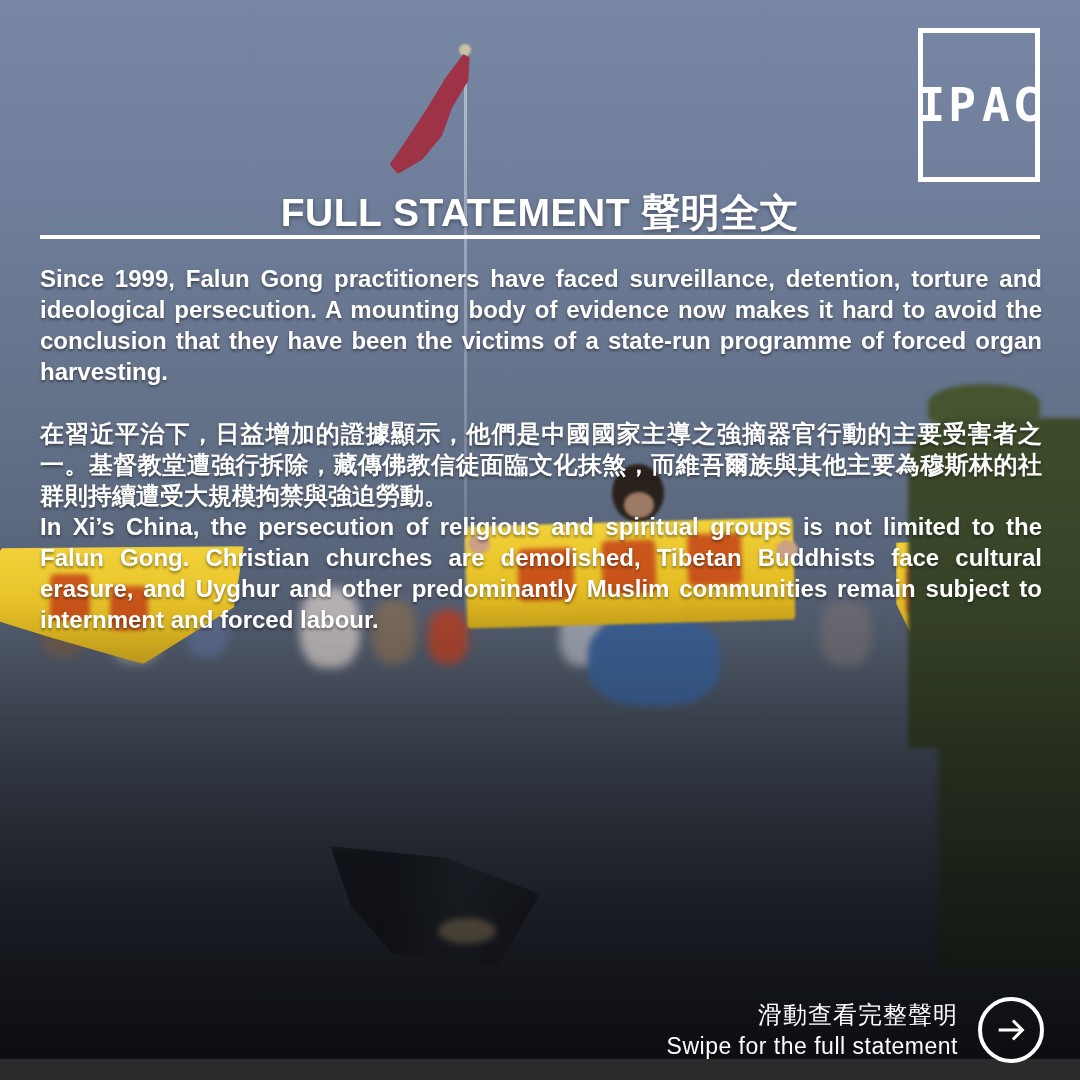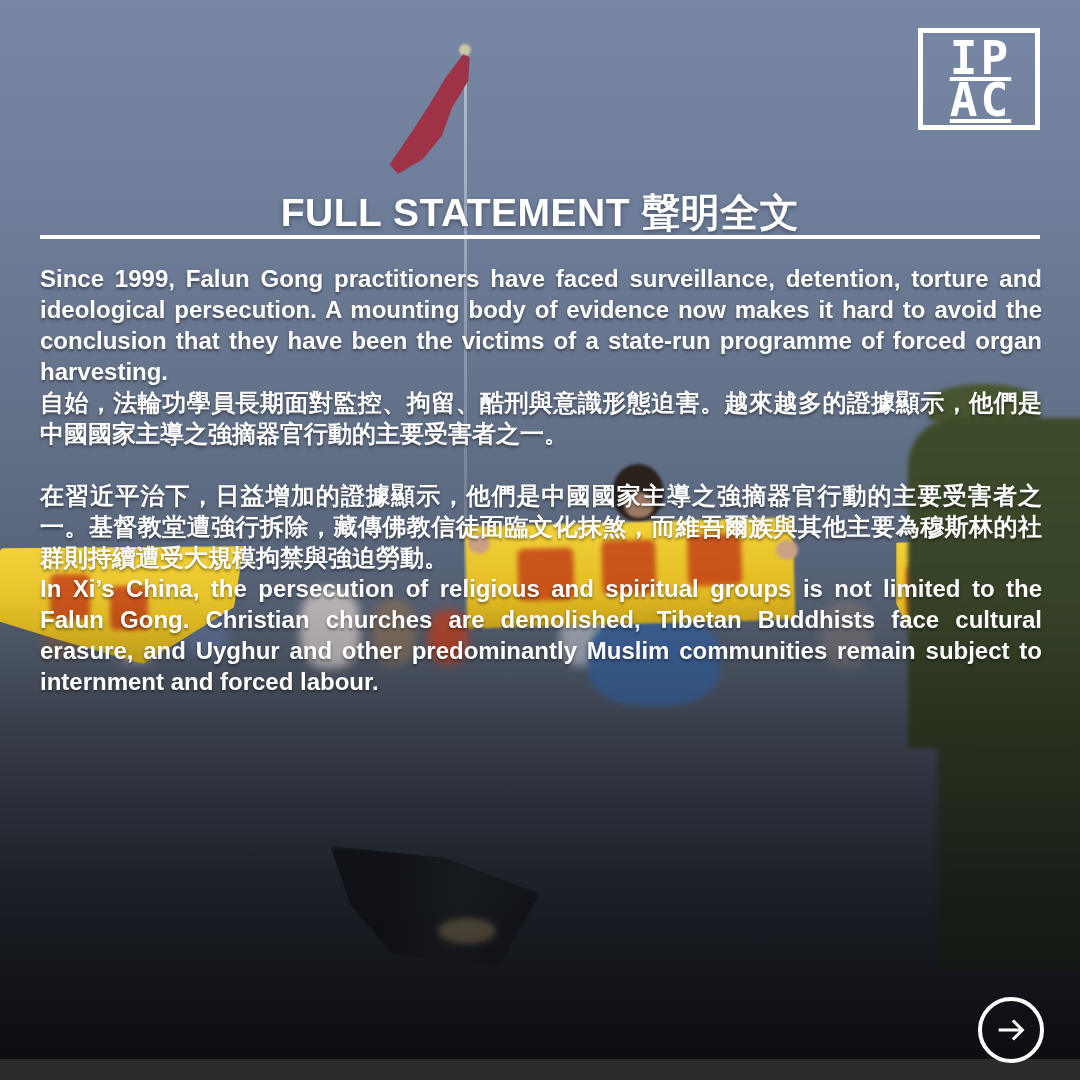--- a/index.html
+++ b/index.html
@@ -41,24 +41,24 @@
   .legs{position:absolute;left:330px;top:846px;width:210px;height:120px;
     background:linear-gradient(100deg,#14171c 30%,#23272e 60%,#15181d);filter:blur(3px);
     clip-path:polygon(0 0,55% 10%,100% 40%,80% 100%,30% 90%,10% 50%);}
   .shoe{position:absolute;left:438px;top:918px;width:58px;height:26px;border-radius:50%;
     background:#a38e6a;filter:blur(3px);opacity:.8;}
   .vignette{position:absolute;inset:0;z-index:2;pointer-events:none;
     background:linear-gradient(180deg,rgba(12,15,22,0) 55%,rgba(9,11,15,.45) 82%,rgba(6,7,10,.72) 100%);}
   .bottom-strip{position:absolute;left:0;bottom:0;width:100%;height:21px;background:#2b2b2d;z-index:2;}
 
   
-  .logo{position:absolute;top:28px;right:40px;width:122px;height:102px;z-index:3;
-    border:5px solid #fff;display:flex;flex-direction:column;align-items:center;justify-content:center;
+  .logo{position:absolute;top:28px;right:40px;width:122px;height:154px;z-index:3;
+    border:5px solid #fff;display:flex;flex-direction:row;align-items:center;justify-content:center;
     font-family:"DejaVu Sans Mono","Liberation Mono",monospace;font-weight:bold;
-    font-size:46px;line-height:.92;letter-spacing:3px;text-indent:3px;text-decoration:underline;}
+    font-size:46px;line-height:.92;letter-spacing:3px;text-indent:3px;}
   .title{position:absolute;top:186px;left:0;width:100%;margin:0;text-align:center;z-index:3;
     font-size:39px;font-weight:bold;letter-spacing:.5px;text-shadow:0 2px 4px rgba(0,0,0,.35);}
   .title-underline{position:absolute;top:235px;left:40px;right:40px;height:4px;background:#fff;z-index:3;}
   .statement{position:absolute;top:263px;left:40px;right:38px;z-index:3;}
   .para{margin:0 0 31px 0;}
   .para p{margin:0;font-size:24px;line-height:31px;font-weight:bold;text-align:justify;
     text-shadow:0 2px 3px rgba(0,0,0,.45);}
   .footer{position:absolute;right:36px;bottom:17px;display:flex;align-items:center;gap:20px;z-index:4;}
   .footer-text{text-align:right;font-weight:normal;}
   .footer-zh{font-size:24px;line-height:32px;letter-spacing:1px;}
@@ -121,29 +121,32 @@
     <span>IP</span>
     <span>AC</span>
   </div>
 
   <h1 class="title">FULL STATEMENT 聲明全文</h1>
   <div class="title-underline"></div>
 
   <div class="statement">
     <div class="para">
       <p>Since 1999, Falun Gong practitioners have faced surveillance, detention, torture and ideological persecution. A mounting body of evidence now makes it hard to avoid the conclusion that they have been the victims of a state-run programme of forced organ harvesting.</p>
-      <p>自始，法輪功學員長期面對監控、拘留、酷刑與意識形態迫害。越來越多的證據顯示，他們是中國國家主導之強摘器官行動的主要受害者之一。</p>
     </div>
     <div class="para">
       <p>在習近平治下，日益增加的證據顯示，他們是中國國家主導之強摘器官行動的主要受害者之一。基督教堂遭強行拆除，藏傳佛教信徒面臨文化抹煞，而維吾爾族與其他主要為穆斯林的社群則持續遭受大規模拘禁與強迫勞動。</p>
       <p>In Xi’s China, the persecution of religious and spiritual groups is not limited to the Falun Gong. Christian churches are demolished, Tibetan Buddhists face cultural erasure, and Uyghur and other predominantly Muslim communities remain subject to internment and forced labour.</p>
     </div>
   </div>
 
   <div class="footer">
+    <div class="footer-text">
+      <div class="footer-zh">滑動查看完整聲明</div>
+      <div class="footer-en">Swipe for the full statement</div>
+    </div>
     <div class="arrow-circle">
       <svg width="38" height="38" viewBox="0 0 40 40" aria-hidden="true">
         <line x1="7" y1="20" x2="31" y2="20" stroke="#fff" stroke-width="3.2"></line>
         <polyline points="22,10 32,20 22,30" fill="none" stroke="#fff" stroke-width="3.2"></polyline>
       </svg>
     </div>
   </div>
 
 </div>
 

